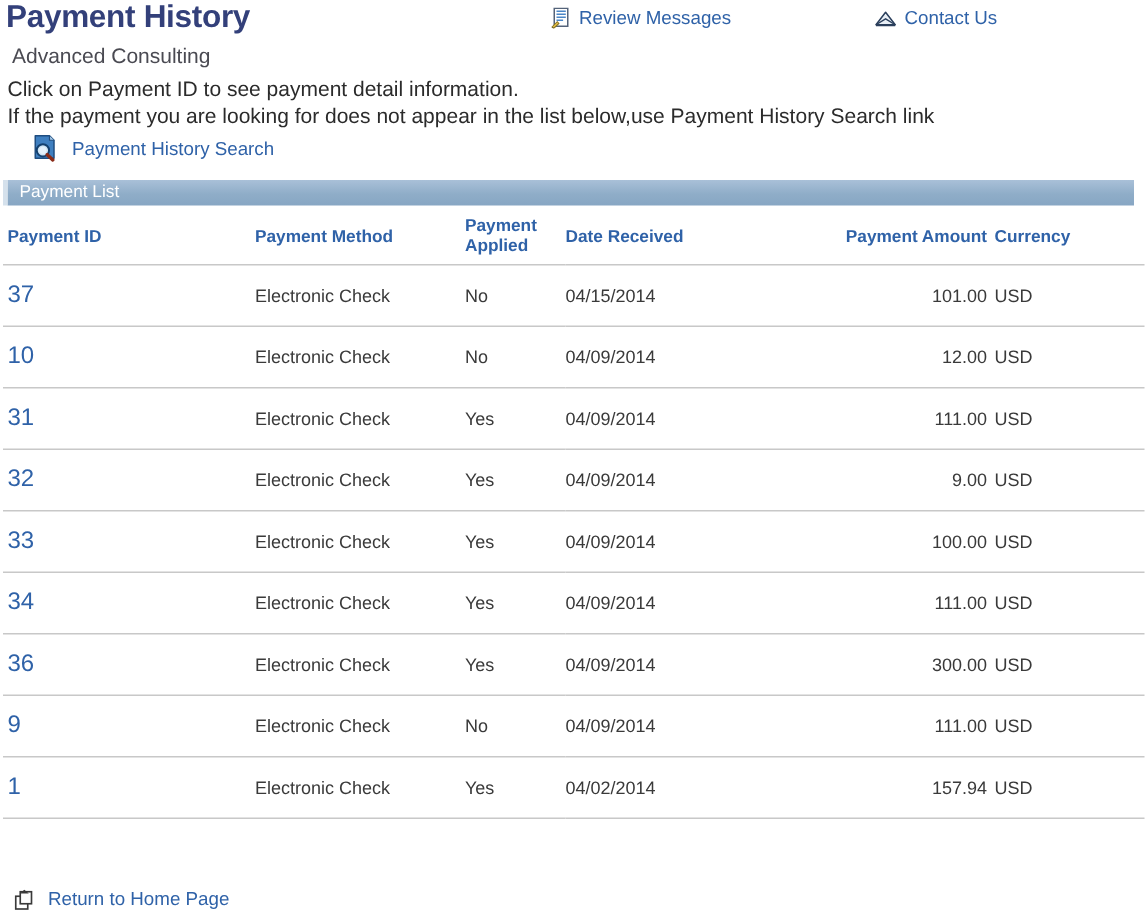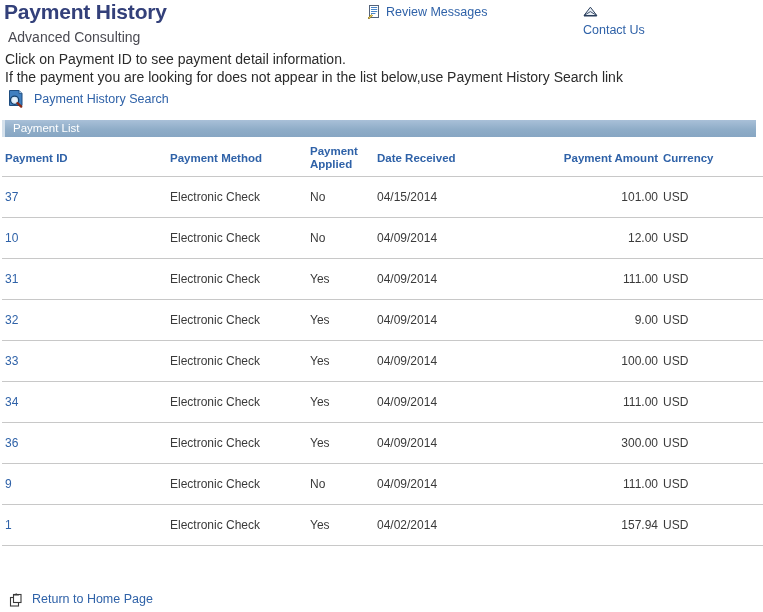--- a/index.html
+++ b/index.html
@@ -52,35 +52,36 @@
     white-space: nowrap;
   }
   #instruction-1 { top: 51px; }
   #instruction-2 { top: 69px; }
 
   
   .util-link {
     position: absolute;
     top: 5px;
     display: flex;
+    align-items: center;
     gap: 5px;
     font-size: 12.5px;
     color: #2f62a8;
     text-decoration: none;
     white-space: nowrap;
     cursor: pointer;
   }
   .util-link .label { text-decoration: none; }
   #link-review-messages { left: 367px; }
-  #link-contact-us { left: 583px; flex-direction: column; }
+  #link-contact-us { left: 583px; }
 
   
   #link-payment-history-search {
     position: absolute;
-    left: 7px;
+    left: 21px;
     top: 89px;
     display: flex;
     align-items: center;
     gap: 8px;
     font-size: 12.5px;
     color: #2f62a8;
     text-decoration: none;
     white-space: nowrap;
     cursor: pointer;
   }
@@ -140,21 +141,21 @@
   .col-date    { width: 155px; }
   .col-amount  { width: 126px; text-align: right !important; }
   .col-currency{ width: 100px; padding-left: 5px !important; }
 
   th.col-applied { line-height: 1.15; }
 
   .payment-id-link {
     color: #2f62a8;
     text-decoration: none;
     cursor: pointer;
-    font-size: 12px;
+    font-size: 16px;
   }
 
   
   #link-return-home {
     position: absolute;
     left: 8px;
     top: 592px;
     display: flex;
     align-items: flex-start;
     gap: 8px;

